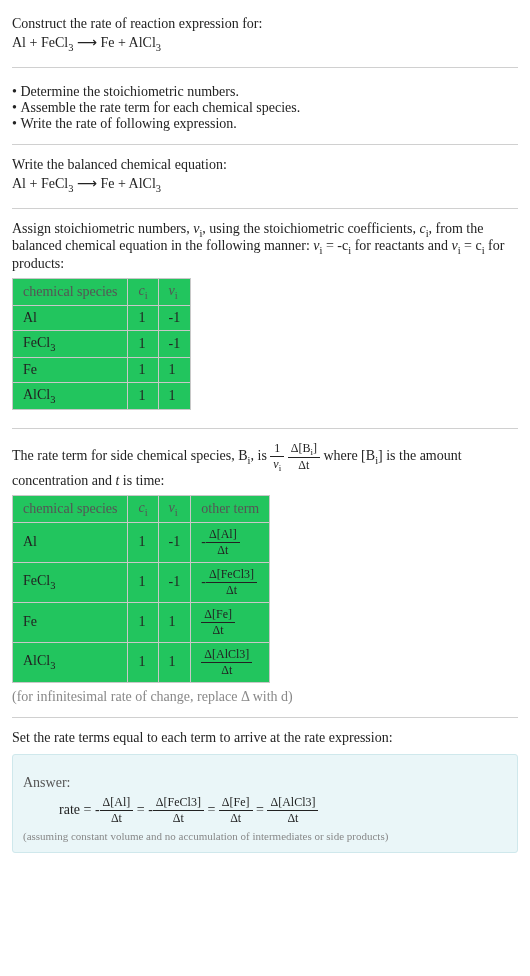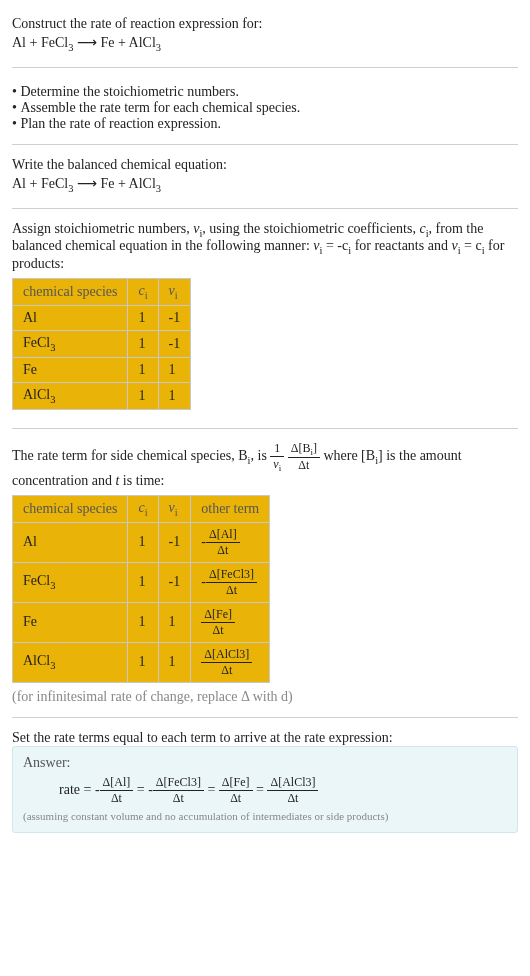--- a/index.html
+++ b/index.html
@@ -26,21 +26,21 @@
   table.stoich {
     border-collapse: collapse;
     margin: 6px 0;
     font-size: 14px;
   }
   table.stoich th, table.stoich td {
     border: 1px solid #c8c8c8;
     padding: 4px 10px;
     text-align: left;
     font-weight: normal;
-    background: #eab308;
+    background: #22c55e;
   }
   table.stoich th {
     color: #555;
   }
   .frac {
     display: inline-block;
     vertical-align: middle;
     text-align: center;
     font-size: 12px;
   }
@@ -49,22 +49,22 @@
   .rate-cell { white-space: nowrap; }
   .footnote {
     font-size: 14px;
     color: #888;
     margin-top: 2px;
   }
   .answer-box {
     background: #eaf6f8;
     border: 1px solid #cfe8ec;
     border-radius: 3px;
-    padding: 8px 10px 10px 10px;
-    margin-top: 0;
+    padding: 20px 10px 10px 10px;
+    margin-top: 8px;
   }
   .answer-label { color: #555; margin-bottom: 4px; }
   .answer-expr {
     text-align: left;
     padding-left: 36px;
     font-size: 14px;
     white-space: nowrap;
   }
   .answer-note {
     font-size: 11px;
@@ -87,21 +87,21 @@
     <span>Fe + AlCl</span><sub>3</sub>
   </div>
 </div>
 
 <div class="rule"></div>
 
 <div class="section">
   <ul class="plan-list">
     <li>Determine the stoichiometric numbers.</li>
     <li>Assemble the rate term for each chemical species.</li>
-    <li>Plan the rate of reaction expression.</li>
+    <li>Write the rate of following expression.</li>
   </ul>
 </div>
 
 <div class="rule"></div>
 
 <div class="section">
   <div>Write the balanced chemical equation:</div>
   <div class="eq-line">
     <span>Al + FeCl</span><sub>3</sub>
     <span> ⟶ </span>

